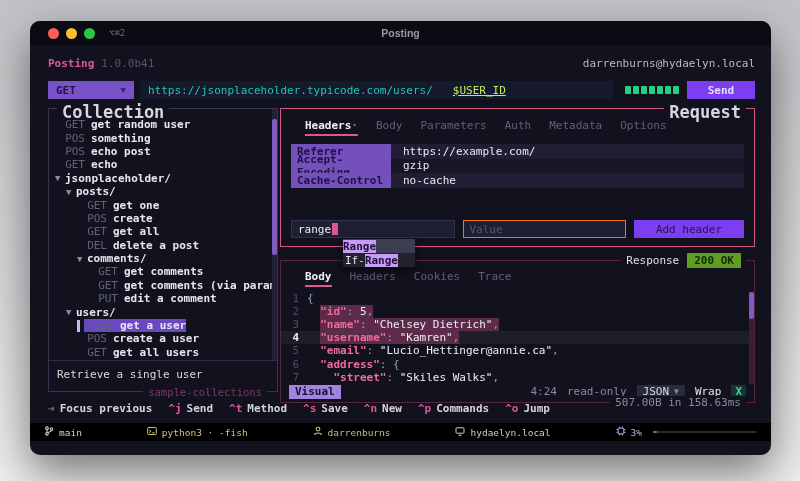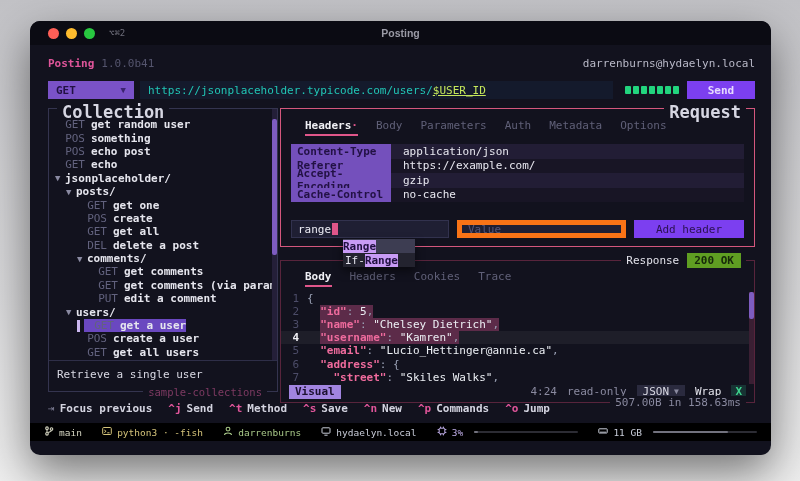--- a/index.html
+++ b/index.html
@@ -24,21 +24,21 @@
   .app-header { margin-top:10px; height:16px; display:flex; align-items:center; font-size:11px; }
   .app-name { color:#e0559a; font-weight:bold; }
   .app-version { color:#55556e; margin-left:7px; }
   .app-user { margin-left:auto; color:#b9b9c8; }
   
   .url-row { margin-top:10px; height:18px; display:flex; align-items:stretch; font-size:11px; }
   .method-select { background:#7a52c8; color:#221144; font-weight:bold; display:flex; align-items:center;
                    padding:0 8px; width:86px; cursor:pointer; }
   .method-arrow { margin-left:auto; color:#3c2370; font-size:9px; }
   .url-input { flex:1; background:#141a2c; display:flex; align-items:center; padding:0 8px; margin-left:6px;
-               white-space:nowrap; overflow:hidden; }
+               white-space:nowrap; overflow:hidden;gap:20px; }
   .url-base { color:#21c5b5; }
   .url-var { color:#c6e85b; text-decoration:underline; }
   .activity { display:flex; align-items:center; gap:2px; margin:0 8px 0 12px; }
   .activity .blk { width:6px; height:8px; background:#22d47e; border-radius:1px; }
   .send-btn { background:#7c3ff0; color:#e6d9ff; font-weight:bold; display:flex; align-items:center;
               justify-content:center; width:68px; cursor:pointer; }
   
   .main { margin-top:9px; display:flex; height:284px; }
   .panel { position:relative; border:1px solid #34344f; }
   .panel-label { position:absolute; top:-7px; font-size:17px; background:#12121e; padding:0 5px;
@@ -72,21 +72,21 @@
   .hdr-row { display:flex; height:14.5px; align-items:center; cursor:pointer; }
   .hdr-row:nth-child(odd) { background:#221d35; }
   .hdr-row:nth-child(even) { background:#181525; }
   .hdr-key { width:100px; flex:0 0 auto; background:#7450bc; color:#221144; font-weight:bold; padding-left:6px;
              height:100%; display:flex; align-items:center; }
   .hdr-val { color:#e8e8f0; padding-left:12px; }
   .add-row { margin-top:auto; display:flex; gap:8px; height:18px; position:relative; font-size:11px; }
   .fake-input { flex:1; background:#1f1f33; border:1px solid #32324e; display:flex; align-items:center; padding:0 6px; }
   .fake-input .cursor { width:6px; height:12px; background:#e0568a; margin-left:1px; }
   .fake-input .txt { color:#ececf4; }
-  .real-input { flex:1; background:#1f1f33; border:5px solid #f97316; color:#ececf4; font:inherit; padding:0 6px; }
+  .real-input { flex:1; background:#1f1f33; border:1px solid #f97316; color:#ececf4; font:inherit; padding:0 6px; }
   .real-input::placeholder { color:#565678; }
   .add-btn { width:110px; background:#7c3ff0; color:#2a1150; font-weight:bold; border:none; font:inherit;
              cursor:pointer; }
   .autocomplete { position:absolute; top:19px; left:52px; z-index:5; font-size:11px; background:#23232f;
                   box-shadow:0 4px 10px rgba(0,0,0,.5); }
   .ac-row { display:flex; height:14px; align-items:center; cursor:pointer; width:72px; }
   .ac-row .pre { color:#e4e4ec; padding-left:2px; }
   .ac-row .match { background:#c89bf5; color:#201040; font-weight:bold; }
   .ac-row.selected { background:#3d3d52; }
   
@@ -317,24 +317,20 @@
             <div class="tabs">
                 <span class="tab active">Headers<span class="mod-dot">·</span></span>
                 <span class="tab">Body</span>
                 <span class="tab">Parameters</span>
                 <span class="tab">Auth</span>
                 <span class="tab">Metadata</span>
                 <span class="tab">Options</span>
               </div>
             <div class="hdr-table">
                 <div class="hdr-row">
-                  <span class="hdr-key">Content-Type</span>
-                  <span class="hdr-val">application/json</span>
-                </div>
-                <div class="hdr-row">
                   <span class="hdr-key">Referer</span>
                   <span class="hdr-val">https://example.com/</span>
                 </div>
                 <div class="hdr-row">
                   <span class="hdr-key">Accept-Encoding</span>
                   <span class="hdr-val">gzip</span>
                 </div>
                 <div class="hdr-row">
                   <span class="hdr-key">Cache-Control</span>
                   <span class="hdr-val">no-cache</span>
@@ -468,26 +464,16 @@
         <span class="seg seg-cpu">
           <span><svg viewBox="0 0 10 10" fill="none" stroke="currentColor" stroke-width="1">
               <rect x="2.2" y="2.2" width="5.6" height="5.6" rx="0.8"></rect>
               <path d="M3.6 0.6v1.4M6.4 0.6v1.4M3.6 8v1.4M6.4 8v1.4M0.6 3.6h1.4M0.6 6.4h1.4M8 3.6h1.4M8 6.4h1.4"></path>
             </svg></span>
           <span>3%</span>
           <span class="bar">
             <span class="fill" style="width: 4%;"></span>
           </span>
         </span>
-        <span class="seg seg-mem">
-          <span><svg viewBox="0 0 10 10" fill="none" stroke="currentColor" stroke-width="1">
-              <rect x="0.8" y="2.8" width="8.4" height="4.2" rx="0.5"></rect>
-              <path d="M3 7v-1.6M5 7v-1.6M7 7v-1.6"></path>
-            </svg></span>
-          <span>11 GB</span>
-          <span class="bar">
-            <span class="fill" style="width: 72%;"></span>
-          </span>
-        </span>
       </div>
 
   </div>
 </div>
 
 </body></html>

